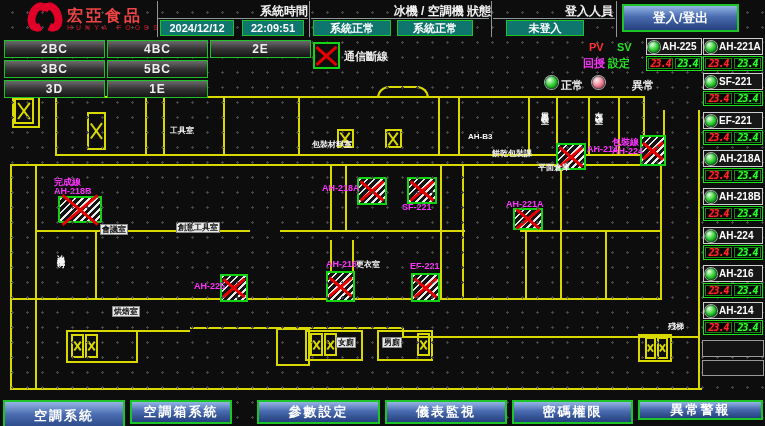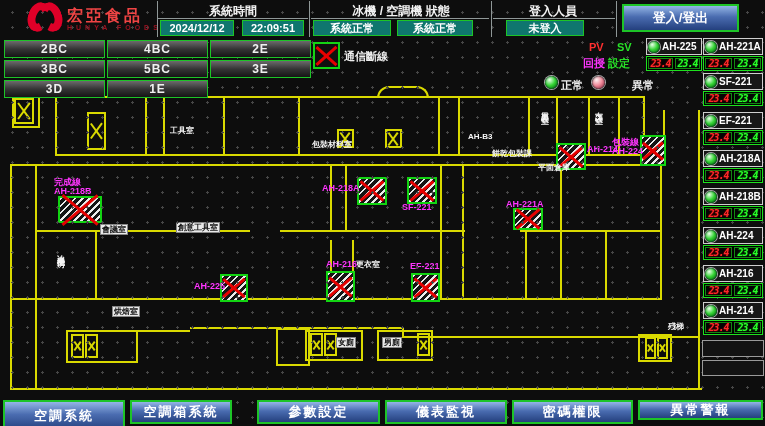--- a/index.html
+++ b/index.html
@@ -2,21 +2,21 @@
 <html><head>
 <meta charset="utf-8">
 <style>
   *{margin:0;padding:0;box-sizing:border-box}
   html,body{background:#000}
   body{width:765px;height:426px;position:relative;font-family:"Liberation Sans",sans-serif;overflow:hidden}
   #stage{position:absolute;inset:0;width:765px;height:426px;background:#0d0d0d;overflow:hidden}
   #stage::before{content:"";position:absolute;inset:0;background-image:radial-gradient(circle,#474747 1px,transparent 1.4px);background-size:15px 15px;background-position:5px 5px;pointer-events:none;z-index:5}
   .abs{position:absolute}
   
-  .hdr-label{position:absolute;color:#f2f2f2;font-weight:bold;font-size:12px;text-align:center}
+  .hdr-label{position:absolute;color:#f2f2f2;font-weight:bold;font-size:12px;text-align:right}
   .gbox{position:absolute;border:1px solid #1dc427;background:#0f766e;color:#fff;font-weight:bold;font-size:11px;display:flex;align-items:center;justify-content:center;z-index:6}
   .vline{position:absolute;width:1px;background:#8f9797;z-index:6}
   .hline{position:absolute;height:1px;background:#8f9797;z-index:6}
   .crescent{display:inline-block;width:22px;height:30px;border:8px solid #e00028;border-radius:50%}
   .c1{border-right-color:transparent;transform:rotate(18deg)}
   .c2{border-left-color:transparent;transform:rotate(-18deg);margin-left:-10px}
   .brand-txt{color:#ef4444;font-weight:bold;font-size:16px;letter-spacing:3px;line-height:17px}
   .brand-sub{color:#9c1220;font-weight:bold;font-size:7px;letter-spacing:4px}
   
   .floor-btn{position:absolute;width:101px;height:18px;border:1px solid #1dc427;background:linear-gradient(#6b6b6b,#353535 50%,#151515);color:#f0f0f0;font-size:12px;font-weight:bold;display:flex;align-items:center;justify-content:center;letter-spacing:1px;z-index:6}
@@ -91,21 +91,20 @@
   <div class="hdr-label" style="left:493px;top:3px;width:120px;z-index:6">登入人員</div>
   <div class="hline" style="left:493px;top:18px;width:122px"></div>
   <div class="gbox" style="left:506px;top:20px;width:78px;height:16px">未登入</div>
   <div class="blue-btn" style="left:622px;top:4px;width:117px;height:28px;font-size:13px">登入/登出</div>
 
   <div class="floor-btn" style="left:4px;top:40px">2BC</div>
   <div class="floor-btn" style="left:107px;top:40px">4BC</div>
   <div class="floor-btn" style="left:210px;top:40px">2E</div>
   <div class="floor-btn" style="left:4px;top:60px">3BC</div>
   <div class="floor-btn" style="left:107px;top:60px">5BC</div>
-  <div class="floor-btn" style="left:210px;top:60px">3E</div>
   <div class="floor-btn" style="left:4px;top:80px">3D</div>
   <div class="floor-btn" style="left:107px;top:80px">1E</div>
 
   <div class="legend-x" style="left:313px;top:42px;width:27px;height:27px"></div>
   <div class="leg-txt" style="left:344px;top:49px">通信斷線</div>
 
   <div class="pvsv" style="left:589px;top:41px;color:#ff3030">PV</div>
   <div class="pvsv" style="left:617px;top:41px;color:#28e028">SV</div>
   <div class="pvsv" style="left:583px;top:56px;color:#ff35ff">回授</div>
   <div class="pvsv" style="left:608px;top:56px;color:#28e028">設定</div>

